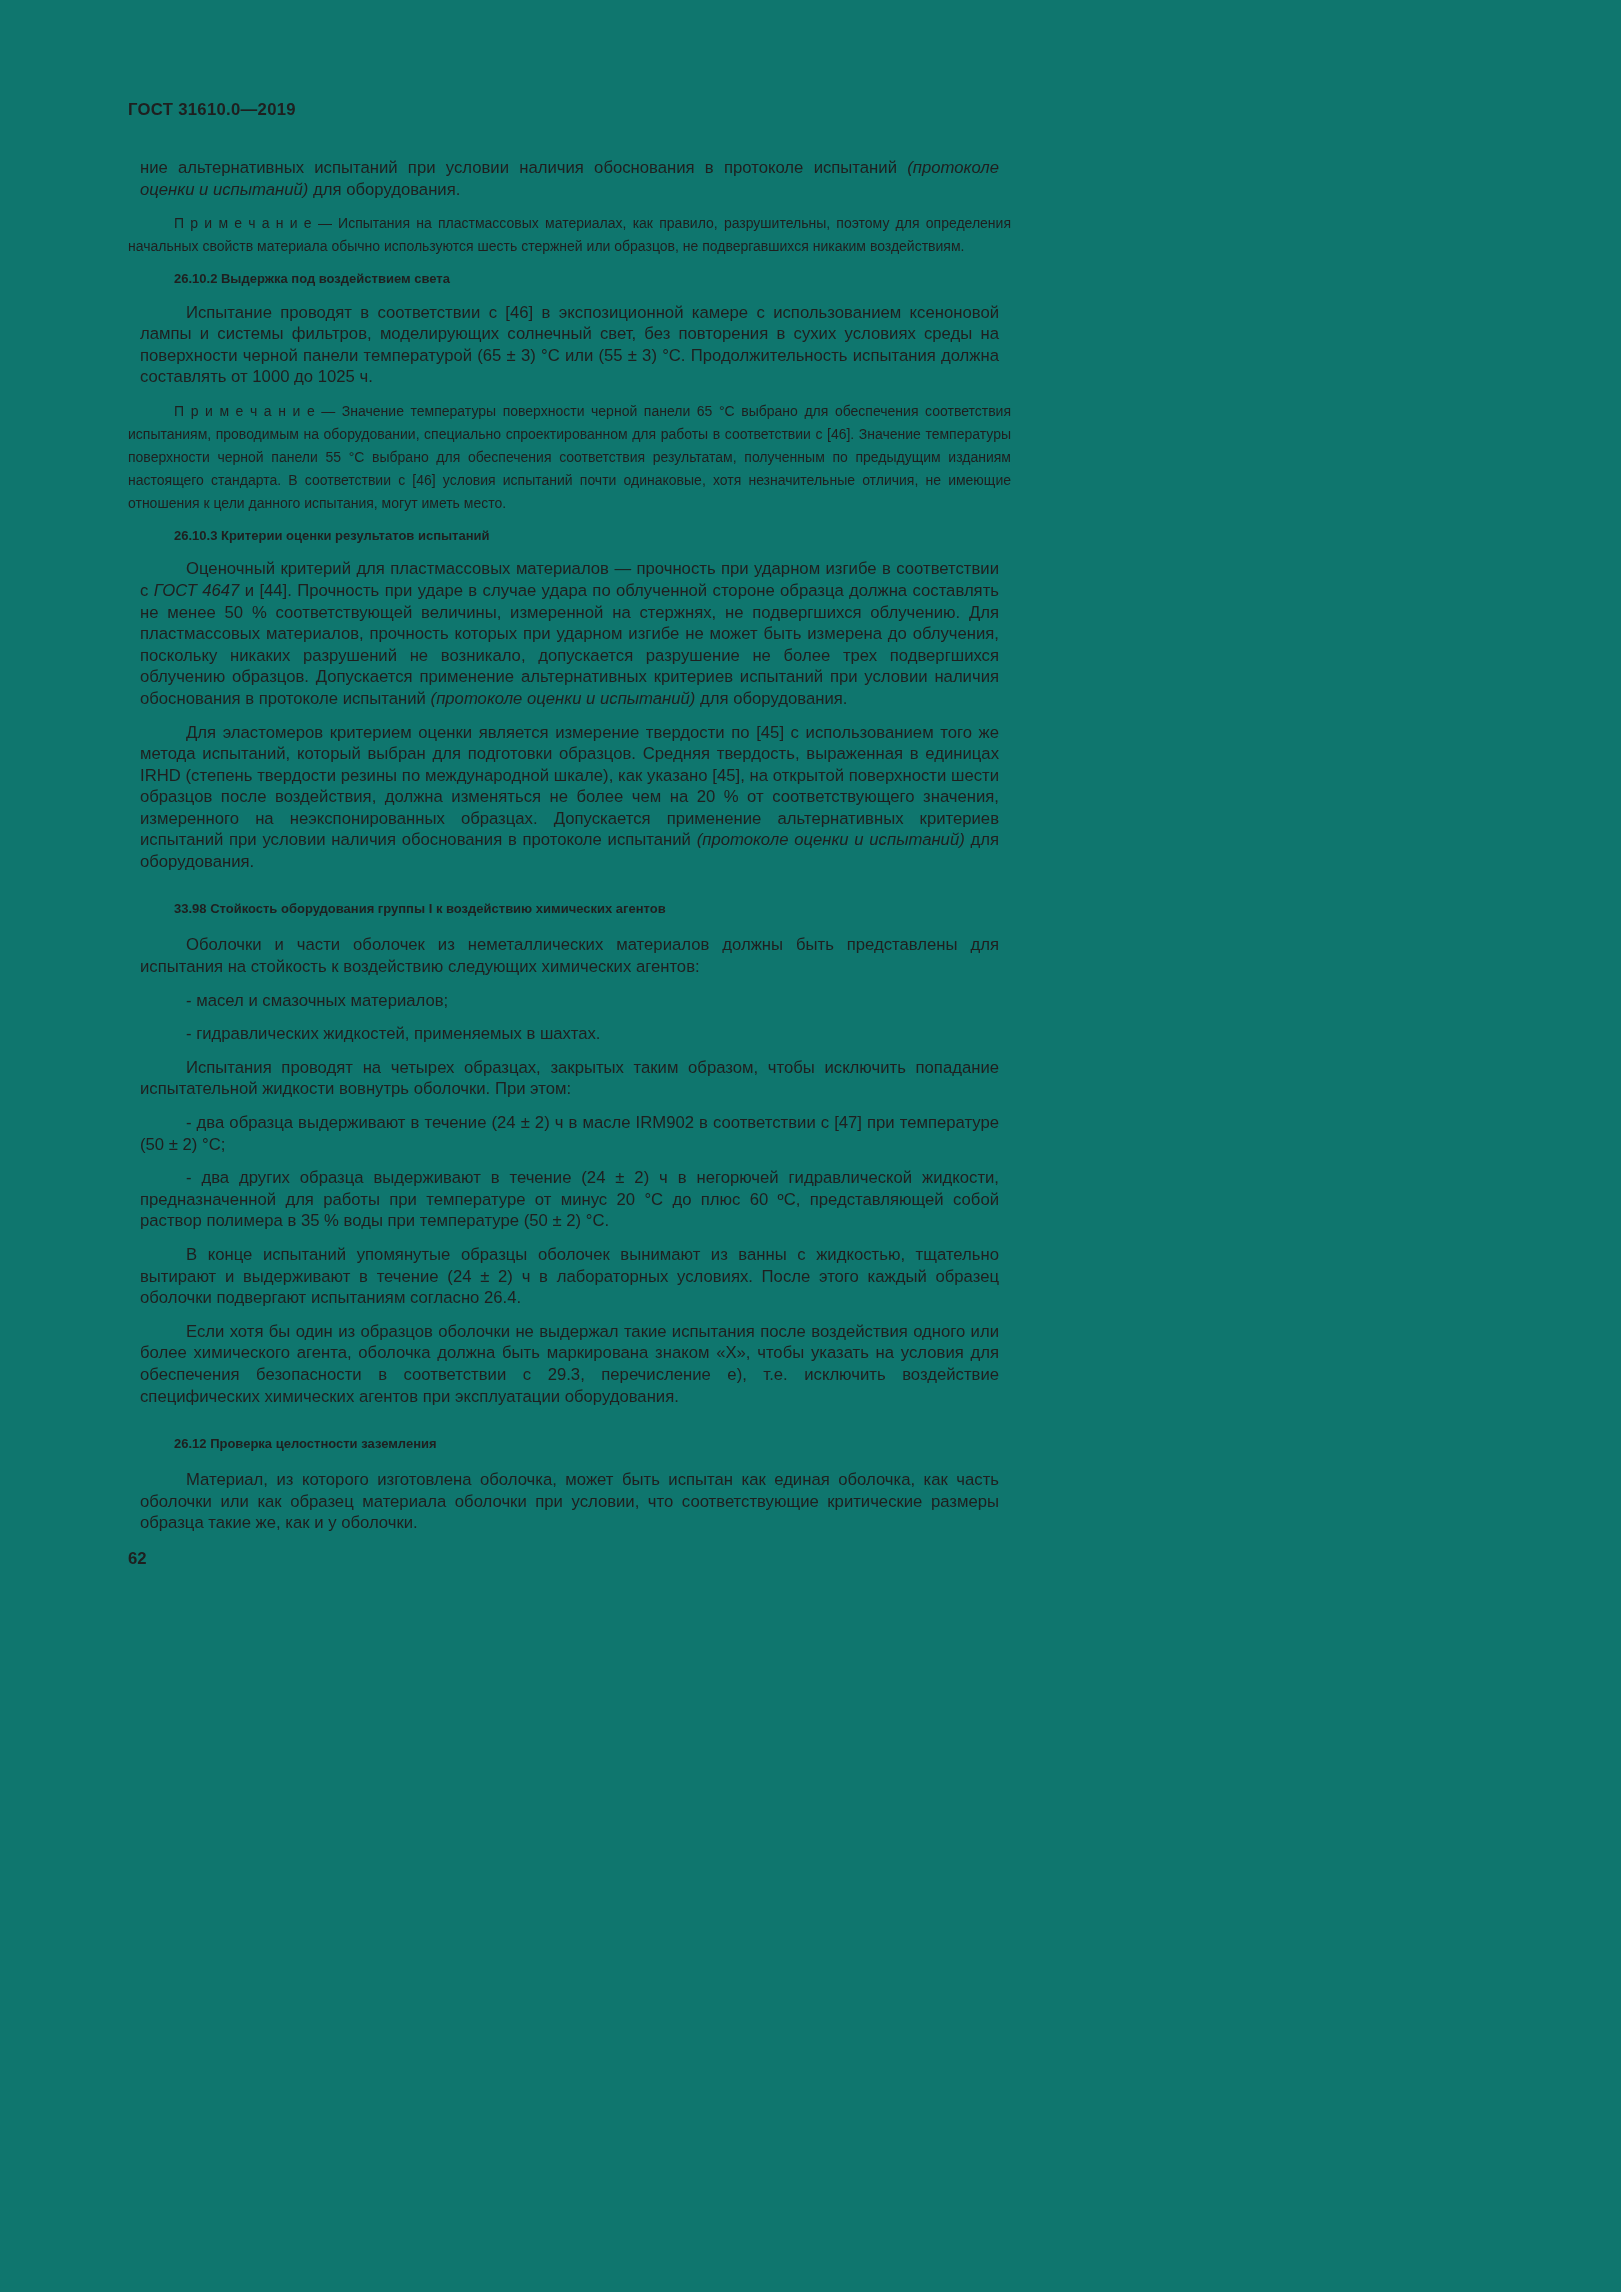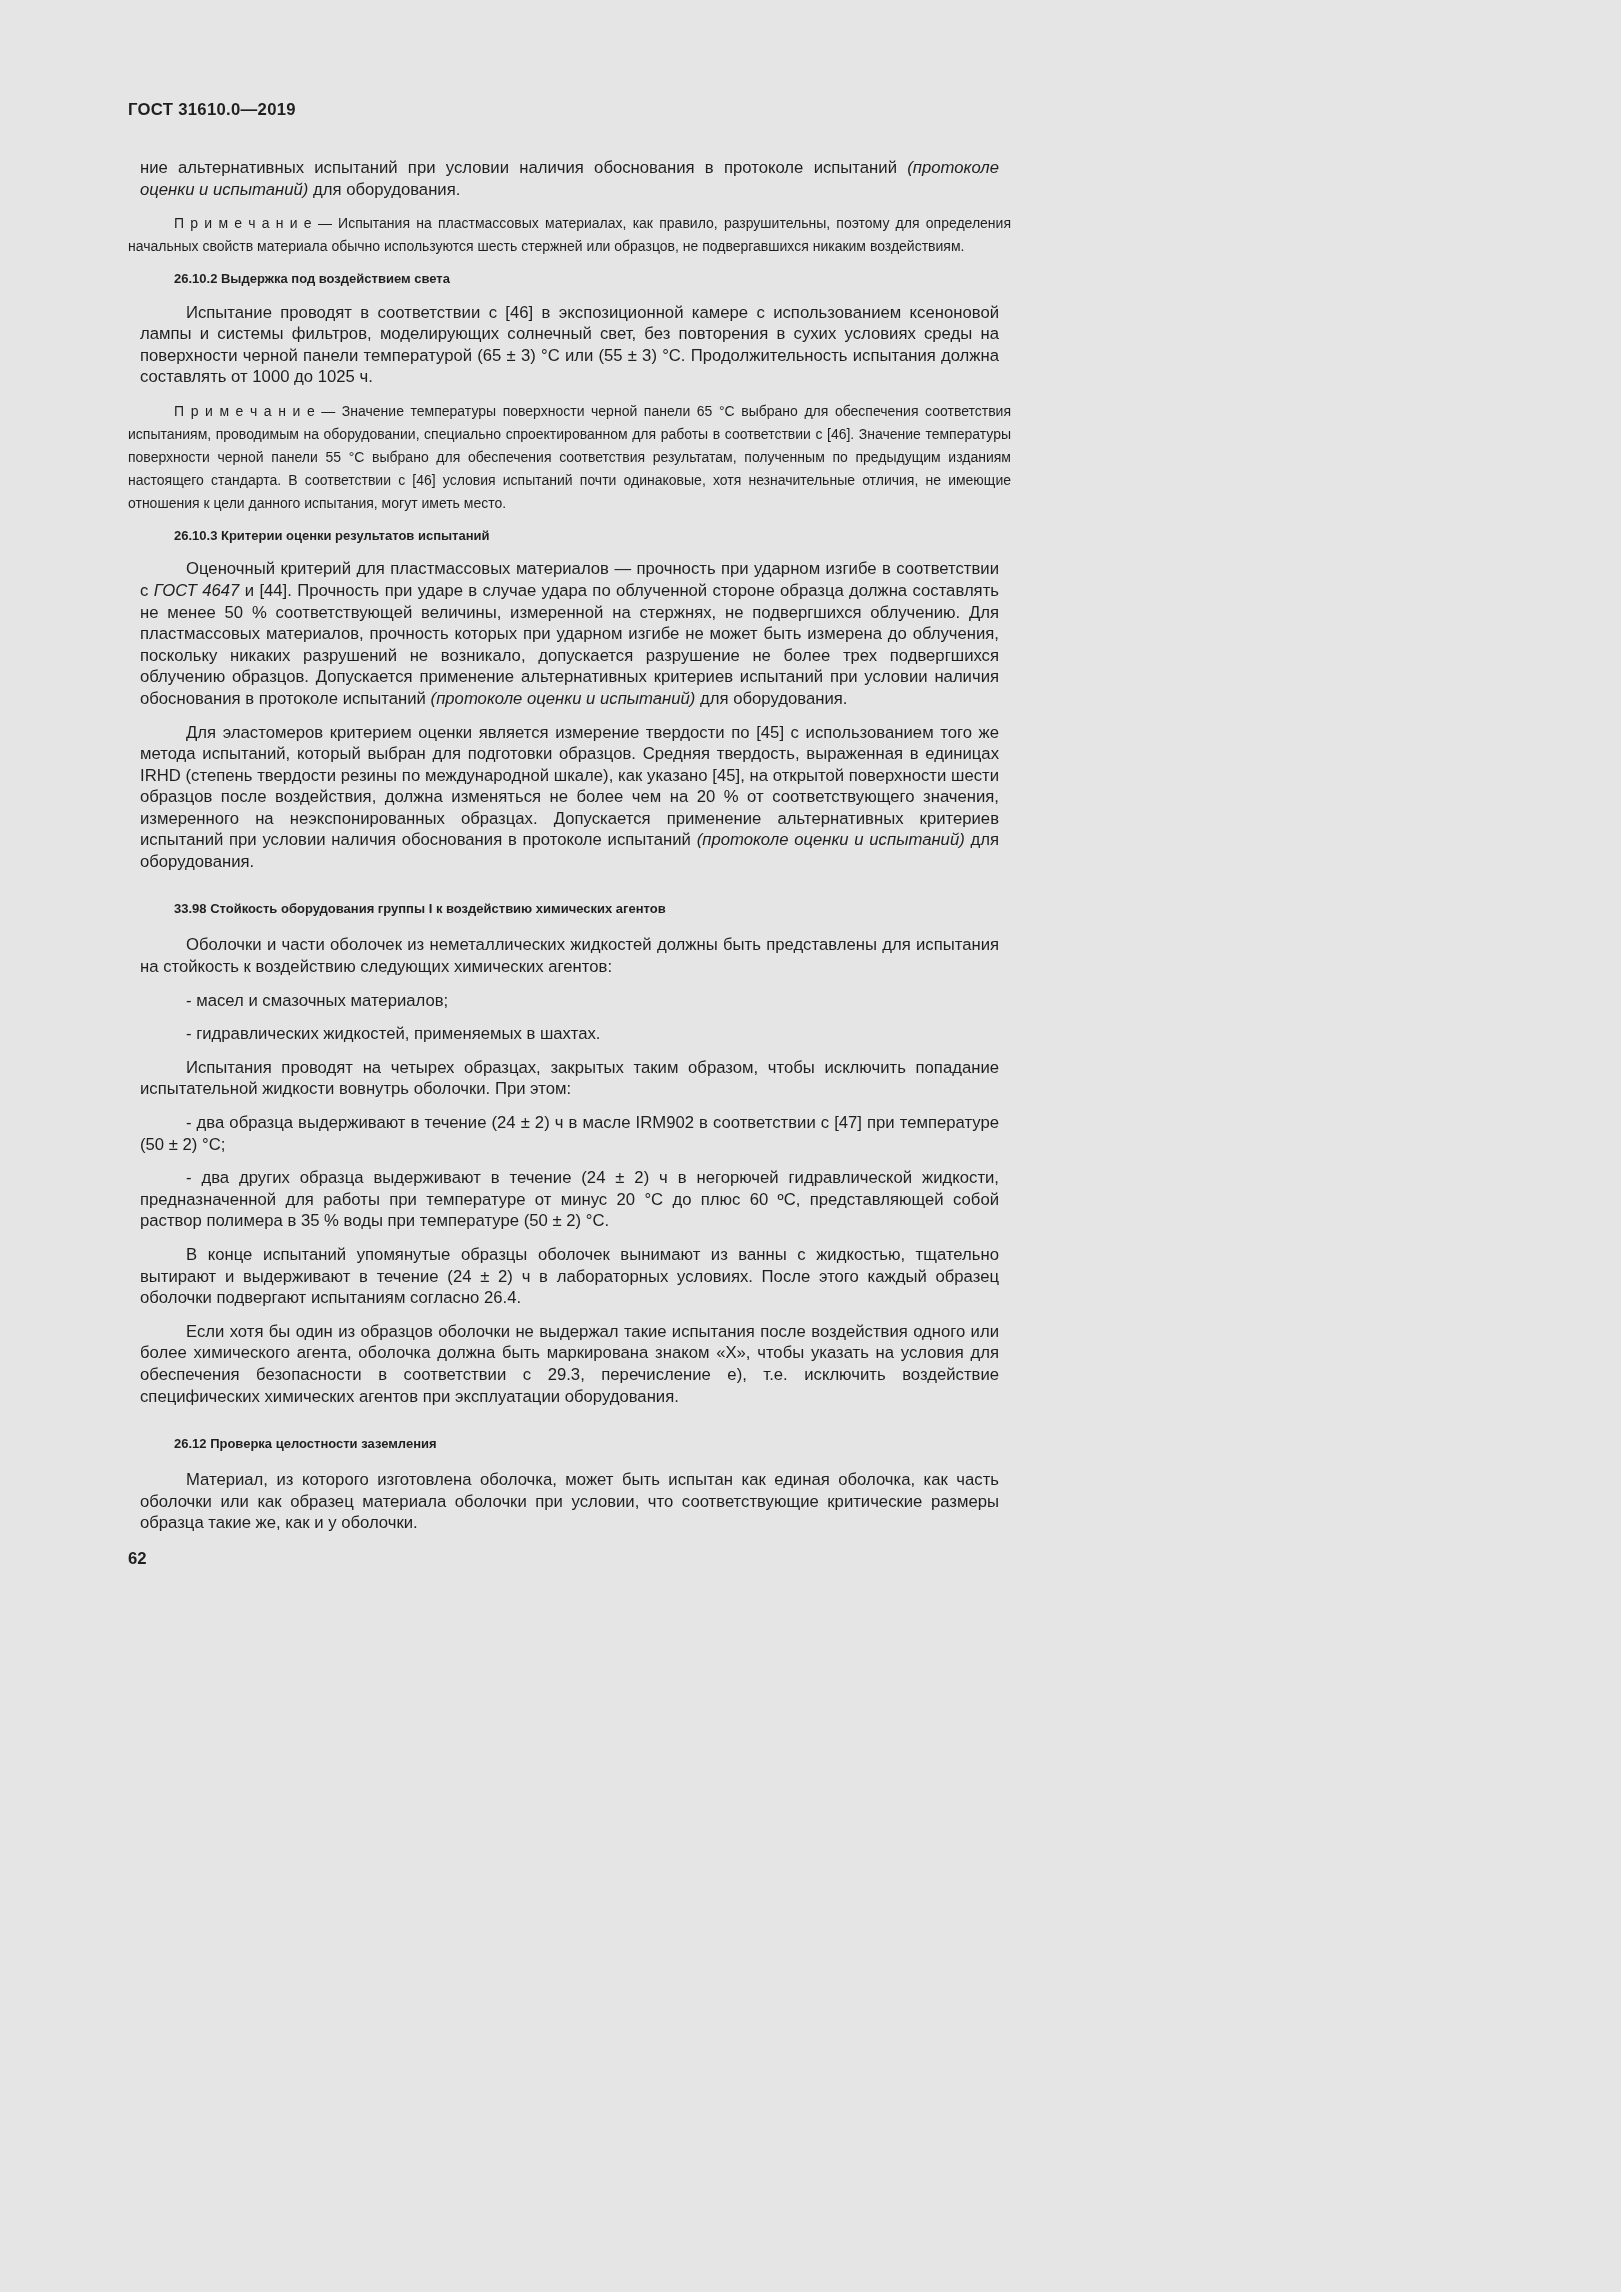--- a/index.html
+++ b/index.html
@@ -10,21 +10,21 @@
     font-family: "Liberation Sans", sans-serif;
     color: #1f1f1f;
     overflow: hidden;
   }
   .page {
     position: relative;
     width: 1621px;
     height: 2293px;
     box-sizing: border-box;
     padding: 100px 12px 0 128px;
-    background: #e5e5e5;
+    background: #0f766e;
   }
   .textblock { width: 883px; }
   .doc-header {
     font-size: 16.7px;
     font-weight: bold;
     letter-spacing: 0.3px;
     margin: 0 0 37px 0;
   }
   .content p { margin: 12px; text-align: justify; }
   .content p.body {
@@ -65,21 +65,21 @@
     <div class="content">
         <p class="body noindent"><span>ние альтернативных испытаний при условии наличия обоснования в протоколе испытаний </span><span class="italic">(протоколе оценки и испытаний)</span><span> для оборудования.</span></p>
         <p class="note"><span>П р и м е ч а н и е — Испытания на пластмассовых материалах, как правило, разрушительны, поэтому для определения начальных свойств материала обычно используются шесть стержней или образцов, не подвергавшихся никаким воздействиям.</span></p>
         <p class="heading"><span>26.10.2 Выдержка под воздействием света</span></p>
         <p class="body"><span>Испытание проводят в соответствии с [46] в экспозиционной камере с использованием ксеноновой лампы и системы фильтров, моделирующих солнечный свет, без повторения в сухих условиях среды на поверхности черной панели температурой (65 ± 3) °С или (55 ± 3) °С. Продолжительность испытания должна составлять от 1000 до 1025 ч.</span></p>
         <p class="note"><span>П р и м е ч а н и е — Значение температуры поверхности черной панели 65 °С выбрано для обеспечения соответствия испытаниям, проводимым на оборудовании, специально спроектированном для работы в соответствии с [46]. Значение температуры поверхности черной панели 55 °С выбрано для обеспечения соответствия результатам, полученным по предыдущим изданиям настоящего стандарта. В соответствии с [46] условия испытаний почти одинаковые, хотя незначительные отличия, не имеющие отношения к цели данного испытания, могут иметь место.</span></p>
         <p class="heading"><span>26.10.3 Критерии оценки результатов испытаний</span></p>
         <p class="body"><span>Оценочный критерий для пластмассовых материалов — прочность при ударном изгибе в соответствии с </span><span class="italic">ГОСТ 4647</span><span> и [44]. Прочность при ударе в случае удара по облученной стороне образца должна составлять не менее 50 % соответствующей величины, измеренной на стержнях, не подвергшихся облучению. Для пластмассовых материалов, прочность которых при ударном изгибе не может быть измерена до облучения, поскольку никаких разрушений не возникало, допускается разрушение не более трех подвергшихся облучению образцов. Допускается применение альтернативных критериев испытаний при условии наличия обоснования в протоколе испытаний </span><span class="italic">(протоколе оценки и испытаний)</span><span> для оборудования.</span></p>
         <p class="body"><span>Для эластомеров критерием оценки является измерение твердости по [45] с использованием того же метода испытаний, который выбран для подготовки образцов. Средняя твердость, выраженная в единицах IRHD (степень твердости резины по международной шкале), как указано [45], на открытой поверхности шести образцов после воздействия, должна изменяться не более чем на 20 % от соответствующего значения, измеренного на неэкспонированных образцах. Допускается применение альтернативных критериев испытаний при условии наличия обоснования в протоколе испытаний </span><span class="italic">(протоколе оценки и испытаний)</span><span> для оборудования.</span></p>
         <p class="heading spaced"><span>33.98 Стойкость оборудования группы I к воздействию химических агентов</span></p>
-        <p class="body"><span>Оболочки и части оболочек из неметаллических жидкостей должны быть представлены для испытания на стойкость к воздействию следующих химических агентов:</span></p>
+        <p class="body"><span>Оболочки и части оболочек из неметаллических материалов должны быть представлены для испытания на стойкость к воздействию следующих химических агентов:</span></p>
         <p class="body"><span>- масел и смазочных материалов;</span></p>
         <p class="body"><span>- гидравлических жидкостей, применяемых в шахтах.</span></p>
         <p class="body"><span>Испытания проводят на четырех образцах, закрытых таким образом, чтобы исключить попадание испытательной жидкости вовнутрь оболочки. При этом:</span></p>
         <p class="body"><span>- два образца выдерживают в течение (24 ± 2) ч в масле IRM902 в соответствии с [47] при температуре (50 ± 2) °С;</span></p>
         <p class="body"><span>- два других образца выдерживают в течение (24 ± 2) ч в негорючей гидравлической жидкости, предназначенной для работы при температуре от минус 20 °С до плюс 60 ºС, представляющей собой раствор полимера в 35 % воды при температуре (50 ± 2) °С.</span></p>
         <p class="body"><span>В конце испытаний упомянутые образцы оболочек вынимают из ванны с жидкостью, тщательно вытирают и выдерживают в течение (24 ± 2) ч в лабораторных условиях. После этого каждый образец оболочки подвергают испытаниям согласно 26.4.</span></p>
         <p class="body"><span>Если хотя бы один из образцов оболочки не выдержал такие испытания после воздействия одного или более химического агента, оболочка должна быть маркирована знаком «X», чтобы указать на условия для обеспечения безопасности в соответствии с 29.3, перечисление е), т.е. исключить воздействие специфических химических агентов при эксплуатации оборудования.</span></p>
         <p class="heading spaced"><span>26.12 Проверка целостности заземления</span></p>
         <p class="body"><span>Материал, из которого изготовлена оболочка, может быть испытан как единая оболочка, как часть оболочки или как образец материала оболочки при условии, что соответствующие критические размеры образца такие же, как и у оболочки.</span></p>
       </div>

